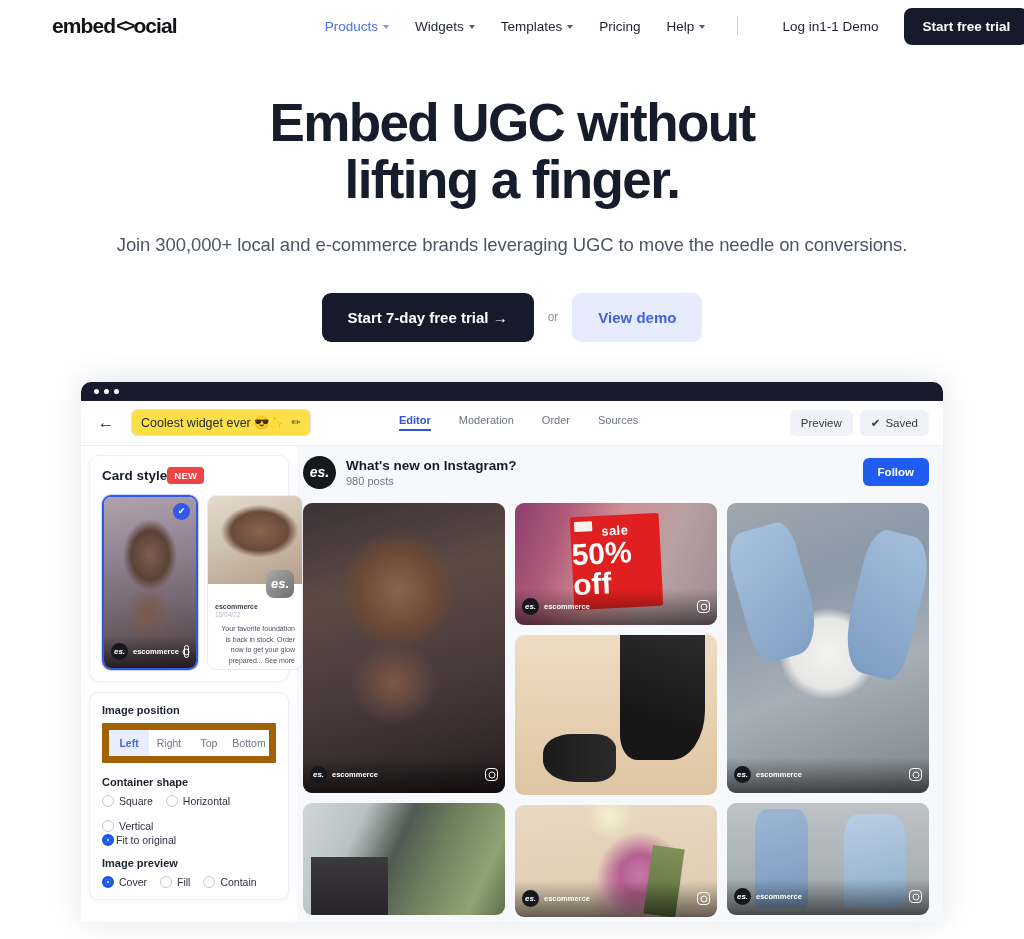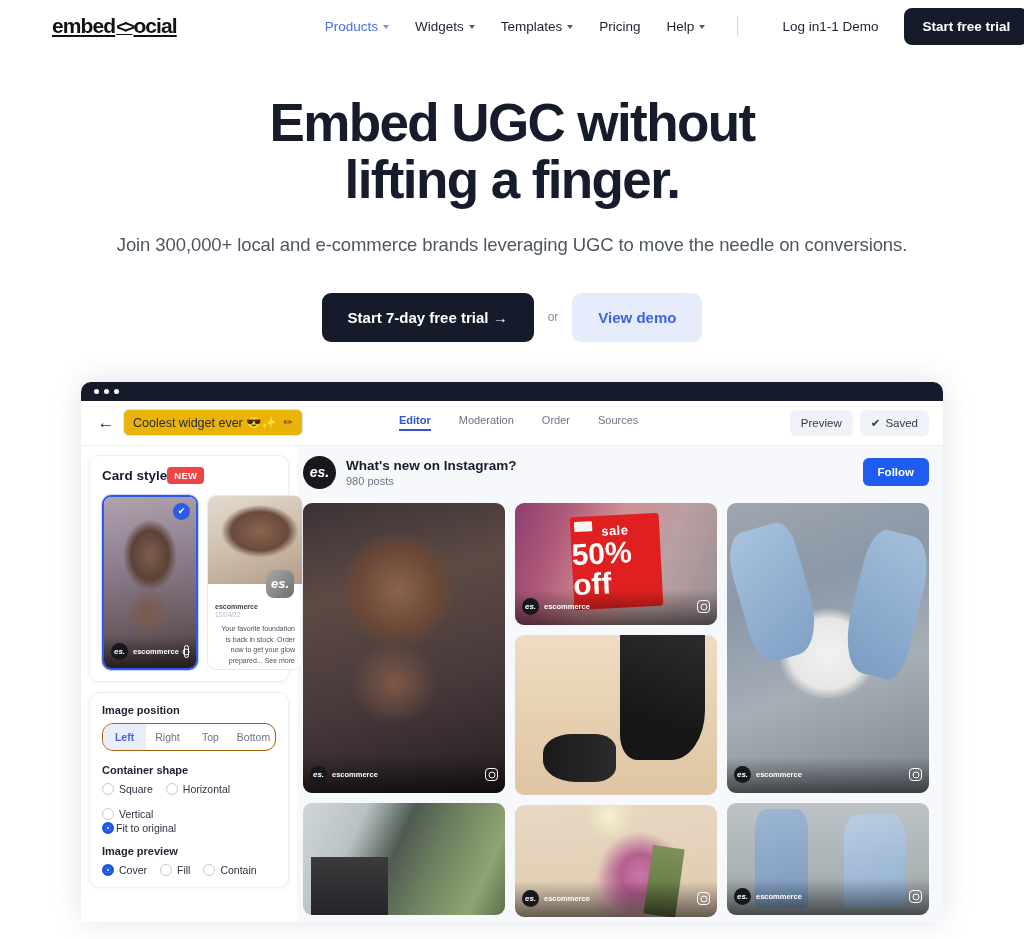--- a/index.html
+++ b/index.html
@@ -21,22 +21,21 @@
     padding: 0 36px 0 52px;
     background: #ffffff;
     position: relative;
   }
   .logo {
     font-size: 21px;
     font-weight: bold;
     letter-spacing: -0.9px;
     color: #111116;
     display: flex;
-    align-items: flex-end;
-    text-decoration: underline;
+    align-items: center;
   }
   .logo .chev {
     font-size: 19px;
     letter-spacing: -3px;
     font-weight: 800;
     padding: 0 1px;
   }
   .nav-center {
     display: flex;
     align-items: center;
@@ -161,31 +160,31 @@
     position: relative;
   }
   .back-arrow {
     font-size: 17px;
     color: #2a3040;
     width: 22px;
     text-align: center;
     cursor: pointer;
   }
   .name-field {
-    margin-left: 6px;
+    margin-left: 14px;
     border: 1px solid #e2e5ec;
     border-radius: 6px;
     height: 27px;
     display: flex;
     align-items: center;
     padding: 0 9px;
     gap: 6px;
     font-size: 12.5px;
     color: #252a38;
-    background: #eab308;
+    background: #fde047;
   }
   .pencil { font-size: 11px; color: #2a3040; }
   .tabs {
     display: flex;
     gap: 28px;
     position: absolute;
     left: 318px;
   }
   .tab {
     font-size: 11px;
@@ -359,22 +358,22 @@
   }
 
   .sec-label {
     font-size: 11px;
     font-weight: bold;
     color: #1d2230;
     margin-bottom: 7px;
   }
   .seg {
     display: flex;
-    border: 1px solid #a16207;
-    border-radius: 11px;
+    border: 7px solid #a16207;
+    border-radius: 1px;
     overflow: hidden;
     margin-bottom: 13px;
     background: #fff;
   }
   .seg-item {
     flex: 1;
     text-align: center;
     font-size: 10.5px;
     color: #6d7384;
     padding: 7px 0;

